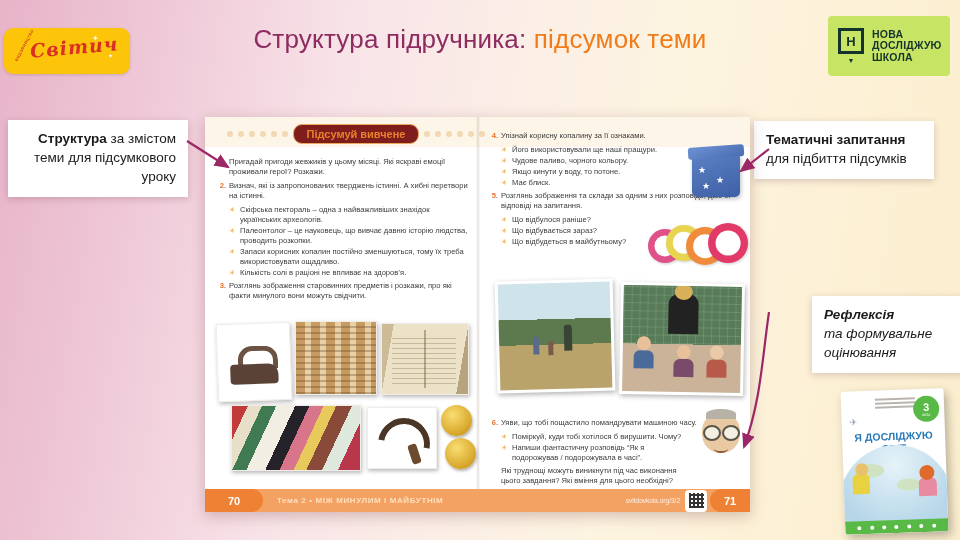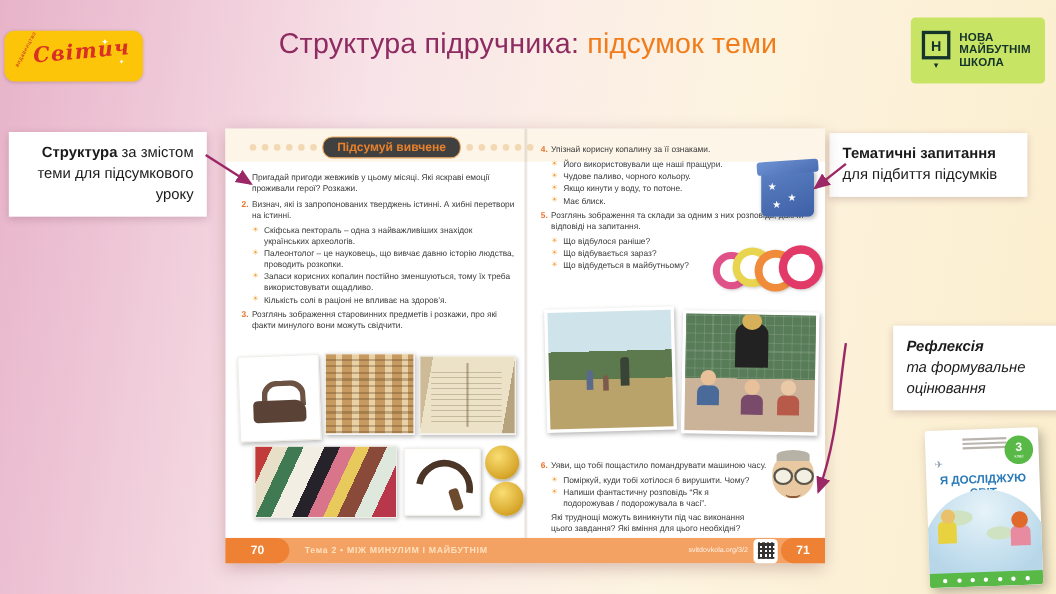--- a/index.html
+++ b/index.html
@@ -37,21 +37,21 @@
   .spread{position:absolute;left:205px;top:117px;width:545px;height:395px;background:#fff;box-shadow:0 4px 14px rgba(120,60,60,.30);}
   .topband{position:absolute;left:0;top:0;right:0;height:30px;background:#fdf5e8;}
   .gutter{position:absolute;left:271px;top:0;width:4px;bottom:23px;background:linear-gradient(90deg,rgba(0,0,0,0),rgba(150,130,110,.25),rgba(0,0,0,0));}
   .page{position:absolute;top:0;bottom:23px;width:272px;}
   .pageL{left:0;}
   .pageR{left:273px;}
   
   .tabrow{position:absolute;top:7px;left:0;right:-30px;display:flex;align-items:center;justify-content:center;gap:5px;}
   .dotrow{display:flex;gap:5px;}
   .dot{width:6px;height:6px;border-radius:50%;background:#f3d8b4;}
-  .tab{border:1.5px solid #eaa85f;border-radius:9px;padding:3px 13px;color:#e8812c;font-weight:bold;font-size:11px;background:#404040;white-space:nowrap;}
+  .tab{border:1.5px solid #eaa85f;border-radius:9px;padding:3px 13px;color:#e8812c;font-weight:bold;font-size:11px;background:#7f1d1d;white-space:nowrap;}
   
   .booktext{font-size:7.6px;color:#3b3b3b;line-height:1.32;}
   .itemsL{position:absolute;top:40px;left:10px;right:7px;}
   .qitem{display:flex;gap:3px;margin-bottom:4px;}
   .qnum{color:#e8732a;font-weight:bold;flex:0 0 11px;text-align:right;}
   .qtext{flex:1;}
   .bullets{margin:1px 0 3px 14px;}
   .bul{display:flex;gap:3px;margin-bottom:1px;}
   .sun{color:#f1a33c;font-size:7px;flex:0 0 8px;}
   
@@ -160,21 +160,21 @@
     <span class="sparkle sp2">✦</span>
   </div>
 
   <div class="nus">
     <div class="nusiconwrap">
       <div class="nusicon">Н</div>
       <div class="nuscaret">▼</div>
     </div>
     <div class="nustext">
       <span>НОВА</span>
-      <span>МАЙБУТНІМ</span>
+      <span>ДОСЛІДЖУЮ</span>
       <span>ШКОЛА</span>
     </div>
   </div>
 
   <div class="callout co-left">
     <b>Структура</b><span> за змістом теми для підсумкового уроку</span>
   </div>
   <div class="callout co-rt">
     <b>Тематичні запитання</b><span>для підбиття підсумків</span>
   </div>

